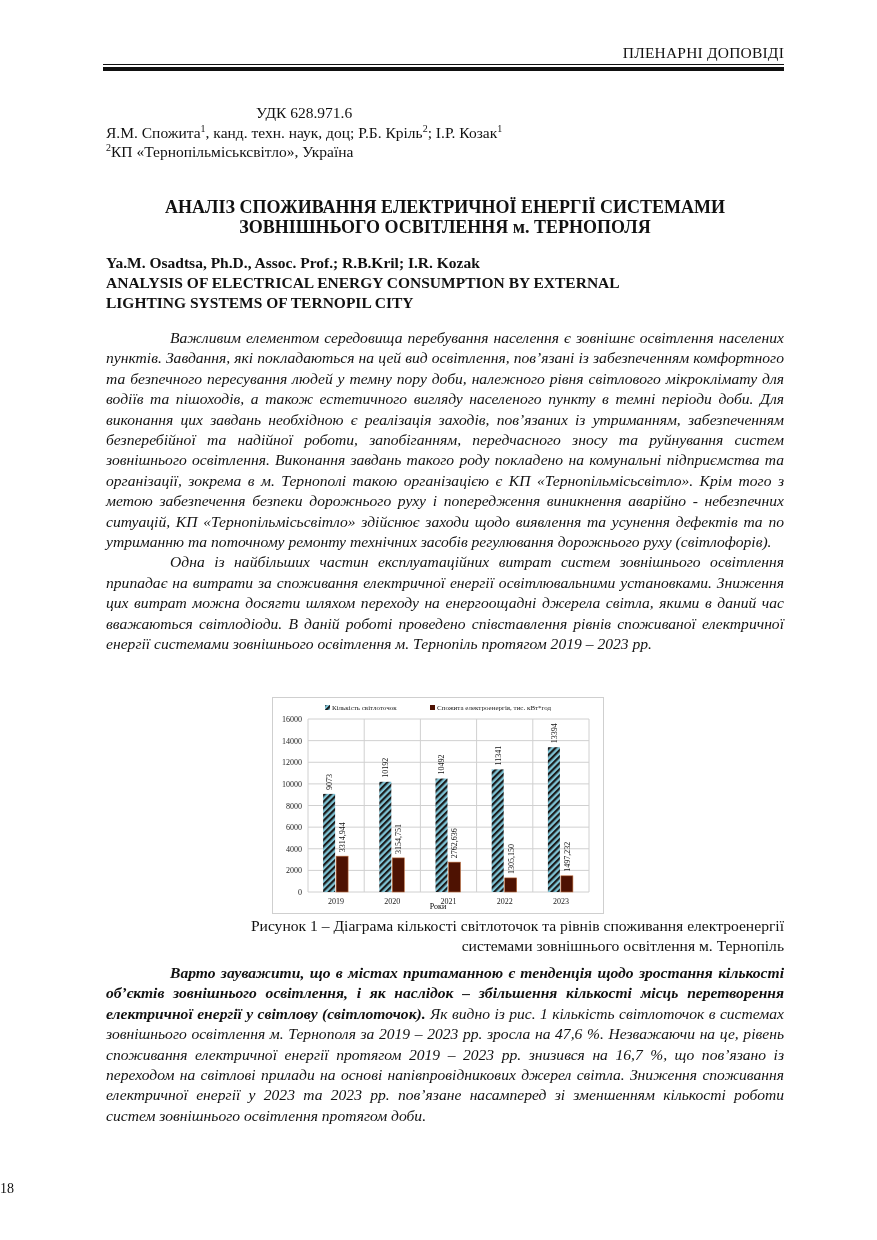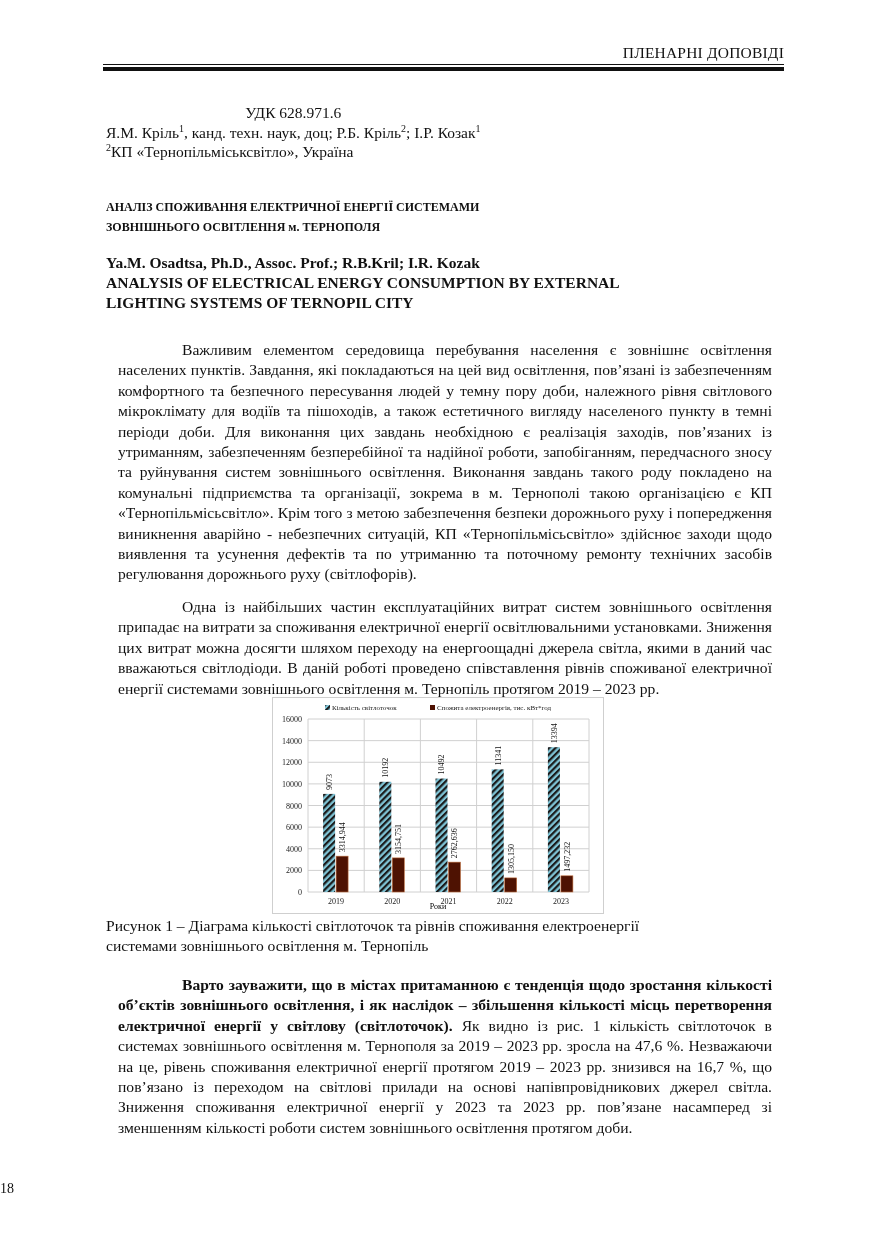--- a/index.html
+++ b/index.html
@@ -5,42 +5,42 @@
   html, body { margin:0; padding:0; background:#ffffff; }
   body { width:877px; height:1240px; position:relative; overflow:hidden;
          font-family:"Liberation Serif", "DejaVu Serif", serif; color:#111; }
   .abs { position:absolute; }
   .header-title { right:93px; top:44px; font-weight:normal; font-size:15.5px; letter-spacing:0.2px; }
   .header-rule { left:103px; right:93px; top:67px; height:4px; background:#111; }
   .header-rule-thin { left:103px; right:93px; top:64px; height:1px; background:#111; }
   .meta { left:106px; top:103px; font-size:15.5px; line-height:19.5px; }
   .meta .b { font-weight:normal;text-align:center; }
   .meta sup { font-size:10px; line-height:0; }
-  .title-ua { left:106px; right:93px; top:197px; font-weight:bold; font-size:12px; line-height:20px; }
+  .title-ua { left:106px; right:93px; top:197px; text-align:center; font-weight:bold; font-size:18px; line-height:20px; }
   .authors-en { left:106px; top:254px; font-weight:bold; font-size:15.5px; }
   .title-en { left:106px; right:93px; top:273px; text-align:left; font-weight:bold; font-size:15.5px; line-height:20px; }
   .para { left:106px; right:93px; font-size:15.6px; line-height:20.4px; text-align:justify; }
-  .para p { margin:12px; text-indent:64px; }
+  .para p { margin:0; text-indent:64px;font-style:italic; }
   .para .bold { font-weight:bold; }
   .chart { left:272px; top:697px; width:332px; height:217px; border:1px solid #cfcfcf; box-sizing:border-box; background:#fff; }
-  .caption { left:106px; right:93px; top:916px; text-align:left; font-size:15.6px; line-height:20px; }
+  .caption { left:106px; right:93px; top:916px; text-align:right; font-size:15.6px; line-height:20px; }
   .page-num { left:0; right:0; top:1181px; font-size:14px; }
   svg text { font-family:"Liberation Serif", "DejaVu Serif", serif; }
 </style>
 </head>
 <body>
 
 <div class="abs header-title">ПЛЕНАРНІ ДОПОВІДІ</div>
 <div class="abs header-rule-thin"></div>
 <div class="abs header-rule"></div>
 
 <div class="abs meta">
   <div class="b">УДК 628.971.6</div>
   <div class="b">
-    <span>Я.М. Кріль</span><sup>1</sup><span>, канд. техн. наук, доц; </span><span>Р.Б. Кріль</span><sup>2</sup><span>; </span><span>І.Р. Козак</span><sup>1</sup>
+    <span>Я.М. Спожита</span><sup>1</sup><span>, канд. техн. наук, доц; </span><span>Р.Б. Кріль</span><sup>2</sup><span>; </span><span>І.Р. Козак</span><sup>1</sup>
   </div>
   <div><sup>2</sup><span>КП «Тернопільміськсвітло», Україна</span></div>
 </div>
 
 <div class="abs title-ua">
   <div>АНАЛІЗ СПОЖИВАННЯ ЕЛЕКТРИЧНОЇ ЕНЕРГІЇ СИСТЕМАМИ</div>
   <div>ЗОВНІШНЬОГО ОСВІТЛЕННЯ м. ТЕРНОПОЛЯ</div>
 </div>
 
 <div class="abs authors-en">Ya.M. Osadtsa, Ph.D., Assoc. Prof.; R.B.Kril; I.R. Kozak</div>

